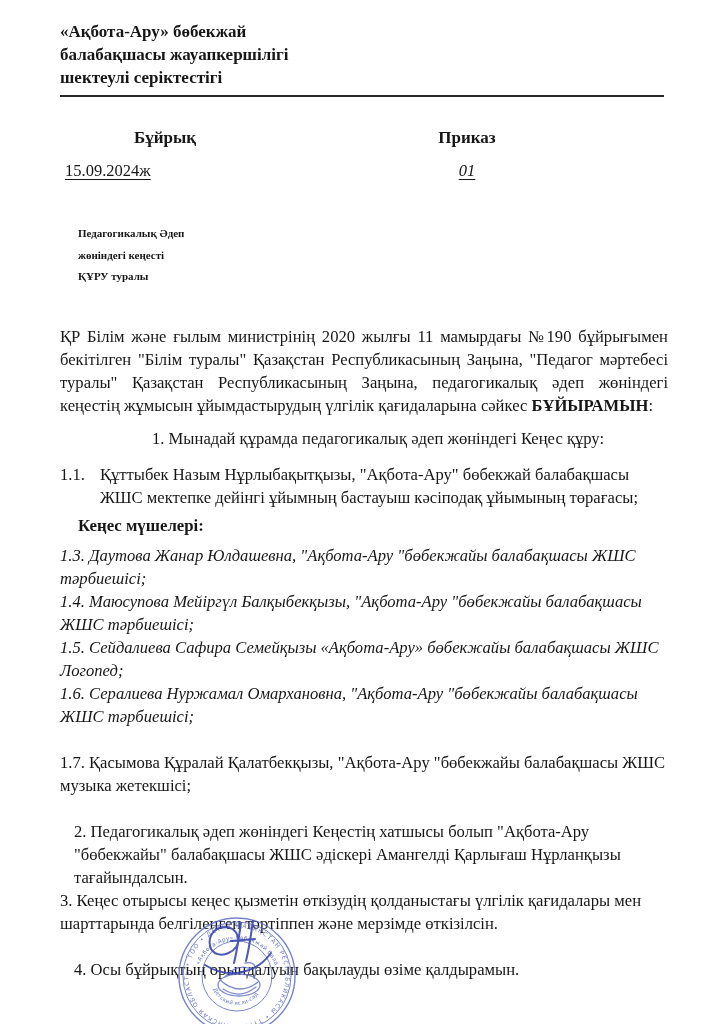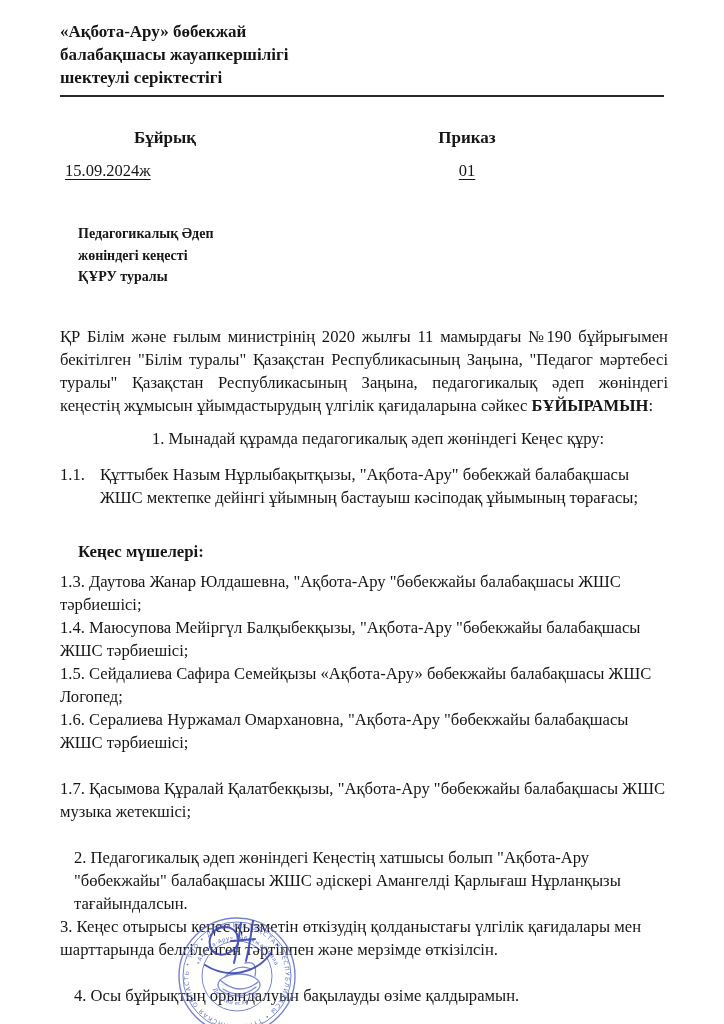--- a/index.html
+++ b/index.html
@@ -20,32 +20,32 @@
   .header-col { font-weight: bold; font-size: 17px; line-height: 23px; }
   .header-col.left  { width: 302px; }
   .header-col.right { margin-left: 18px; width: 286px; }
   .rule { margin-top: 6px; border-bottom: 2.4px solid #2a2a2a; width: 604px; }
   
   .order-row { position: relative; height: 22px; margin-top: 31px; }
   .order-row .kk { position: absolute; left: 5px;  width: 200px; text-align: center; font-weight: bold; font-size: 17px; }
   .order-row .ru { position: absolute; left: 307px; width: 200px; text-align: center; font-weight: bold; font-size: 17px; }
   .date-row { position: relative; height: 22px; margin-top: 11px; }
   .date-row .kk { position: absolute; left: 5px;  width: 200px; text-align: left; font-size: 16.5px; text-decoration: underline; text-underline-offset: 3px; }
-  .date-row .ru { position: absolute; left: 307px; width: 200px; text-align: center; font-size: 16.5px; text-decoration: underline; text-underline-offset: 3px; }
+  .date-row .ru { position: absolute; left: 307px; width: 200px; text-align: center; font-size: 16.5px; text-decoration: underline; text-underline-offset: 3px; font-style: italic; }
   
-  .subject { margin: 40px 0 0 18px; font-weight: bold; font-size: 14px; line-height: 21.5px; }
+  .subject { margin: 40px 0 0 18px; font-weight: bold; font-size: 11px; line-height: 21.5px; }
   
   .para { font-size: 16.6px; line-height: 23px; }
   .preamble { margin-top: 37px; text-align: justify; }
   .item1 { margin-top: 10px; text-indent: 92px; }
   .subhead { margin: 13px 0 0 18px; font-weight: bold; font-size: 16.8px; }
   .item-hang { display: flex; margin-top: 13px; }
   .item-hang .num { flex: 0 0 40px; }
   .item-hang .txt { flex: 1; }
-  .members { margin-top: 8px; }
+  .members { margin-top: 8px; font-style: italic; }
   .member { margin-top: 0; }
   .gap-top { margin-top: 23px; }
   .indent-block { padding-left: 14px; }
   .stamp-wrap { position: absolute; left: 172px; top: 908px; width: 130px; height: 130px; }
   .stamp-wrap svg { width: 100%; height: 100%; }
   svg text { font-family: "DejaVu Sans", sans-serif; }
 </style>
 </head>
 <body>
 
@@ -73,21 +73,21 @@
 
   <p class="para preamble"><span>ҚР Білім және ғылым министрінің 2020 жылғы 11 мамырдағы №190 бұйрығымен бекітілген "Білім туралы" Қазақстан Республикасының Заңына, "Педагог мәртебесі туралы" Қазақстан Республикасының Заңына, педагогикалық әдеп жөніндегі кеңестің жұмысын ұйымдастырудың үлгілік қағидаларына сәйкес </span><b>БҰЙЫРАМЫН</b><span>:</span></p>
 
   <p class="para item1">1.  Мынадай құрамда педагогикалық әдеп жөніндегі Кеңес құру:</p>
 
   <div class="para item-hang">
     <span class="num">1.1.</span>
     <span class="txt">Құттыбек Назым Нұрлыбақытқызы, "Ақбота-Ару" бөбекжай балабақшасы ЖШС мектепке дейінгі ұйымның бастауыш кәсіподақ ұйымының төрағасы;</span>
   </div>
 
-  <div class="subhead" style="margin-top:33px">Кеңес мүшелері:</div>
+  <div class="subhead" style="margin-top:7px">Кеңес мүшелері:</div>
   <div class="members">
     <p class="para member">1.3. Даутова Жанар Юлдашевна, "Ақбота-Ару "бөбекжайы балабақшасы ЖШС тәрбиешісі;</p>
     <p class="para member">1.4. Маюсупова Мейіргүл Балқыбекқызы, "Ақбота-Ару "бөбекжайы балабақшасы ЖШС тәрбиешісі;</p>
     <p class="para member">1.5. Сейдалиева Сафира Семейқызы «Ақбота-Ару» бөбекжайы балабақшасы ЖШС Логопед;</p>
     <p class="para member">1.6. Сералиева Нуржамал Омархановна, "Ақбота-Ару "бөбекжайы балабақшасы ЖШС тәрбиешісі;</p>
   </div>
   <p class="para gap-top">1.7. Қасымова Құралай Қалатбекқызы, "Ақбота-Ару "бөбекжайы балабақшасы ЖШС музыка жетекшісі;</p>
 
   <p class="para gap-top indent-block">2. Педагогикалық әдеп жөніндегі Кеңестің хатшысы болып "Ақбота-Ару "бөбекжайы" балабақшасы ЖШС әдіскері Амангелді Қарлығаш Нұрланқызы тағайындалсын.</p>
   <p class="para">3. Кеңес отырысы кеңес қызметін өткізудің қолданыстағы үлгілік қағидалары мен шарттарында белгіленген тәртіппен және мерзімде өткізілсін.</p>

